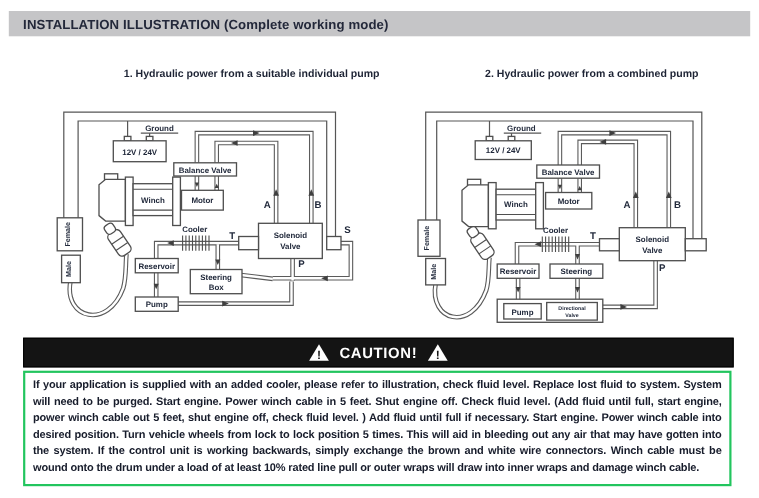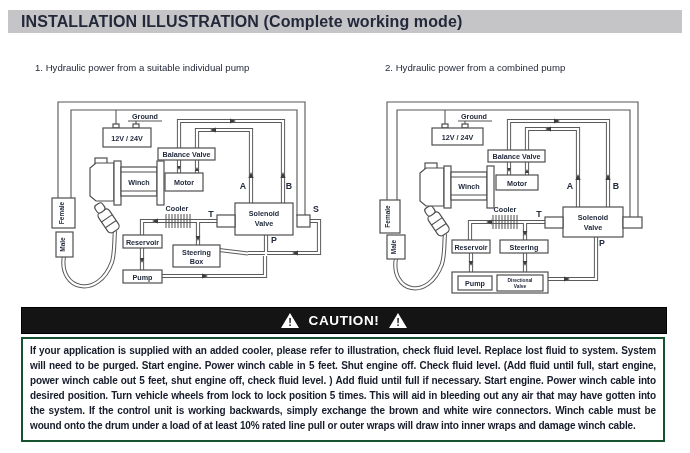--- a/index.html
+++ b/index.html
@@ -1,45 +1,45 @@
 <!DOCTYPE html>
 <html><head>
 <meta charset="utf-8">
 <style>
   html,body{margin:0;padding:0;}
   body{width:690px;height:453px;position:relative;background:#ffffff;
        font-family:"Liberation Sans",sans-serif;color:#1e2433;overflow:hidden;}
 
   .header-bar{position:absolute;left:8px;top:10px;width:674px;height:23px;
       background:#c5c5c7;display:flex;align-items:center;padding-left:13px;box-sizing:border-box;}
-  .header-bar span{font-weight:bold;font-size:16px;color:#23283a;letter-spacing:.1px;}
-
-  .diagram-title{position:absolute;top:62px;font-weight:normal;font-size:9.6px;
-      color:#1d2334;text-align:left;}
+  .header-bar span{font-weight:bold;font-size:12px;color:#23283a;letter-spacing:.1px;}
+
+  .diagram-title{position:absolute;top:62px;font-weight:bold;font-size:9.6px;
+      color:#1d2334;text-align:right;}
   .diagram-title.left{left:35px;width:310px;}
   .diagram-title.right{left:385px;width:250px;}
 
   svg#diagrams{position:absolute;left:0;top:0;width:690px;height:453px;}
 
   .wire{fill:none;stroke:#565656;stroke-width:1.1;}
   .po{fill:none;stroke:#5b5b5b;stroke-width:4.2;}
   .pi{fill:none;stroke:#ffffff;stroke-width:2.2;}
   .box{fill:#ffffff;stroke:#4f4f4f;stroke-width:1.2;}
   .thin{fill:none;stroke:#4f4f4f;stroke-width:1;}
   .arr{fill:#3f3f3f;stroke:none;}
   .t{font-family:"Liberation Sans",sans-serif;font-weight:bold;fill:#222a3c;}
   .f7{font-size:7.2px;} .f65{font-size:6.5px;} .f9{font-size:8.8px;} .f48{font-size:4.8px;}
   .mid{text-anchor:middle;}
 
   .caution-wrap{position:absolute;left:21px;top:307px;width:646px;}
   .caution-bar{height:25px;background:#141414;border:1px solid #000;
       display:flex;align-items:center;justify-content:center;gap:9px;}
   .caution-bar .title{color:#ffffff;font-weight:bold;
       font-size:13.5px;letter-spacing:.6px;}
-  .caution-body{margin-top:3px;border:2px solid #14532d;background:#fff;
+  .caution-body{margin-top:3px;border:2px solid #22c55e;background:#fff;
       padding:5px 7px 7px 7px;box-sizing:border-box;width:644px;}
   .caution-body p{margin:0;font-weight:bold;font-size:10px;letter-spacing:-.15px;
       line-height:14.9px;color:#171c2b;text-align:justify;}
   .warn-svg{display:block;}
 </style>
 </head>
 <body>
 
 <div class="header-bar">
   <span>INSTALLATION ILLUSTRATION (Complete working mode)</span>

